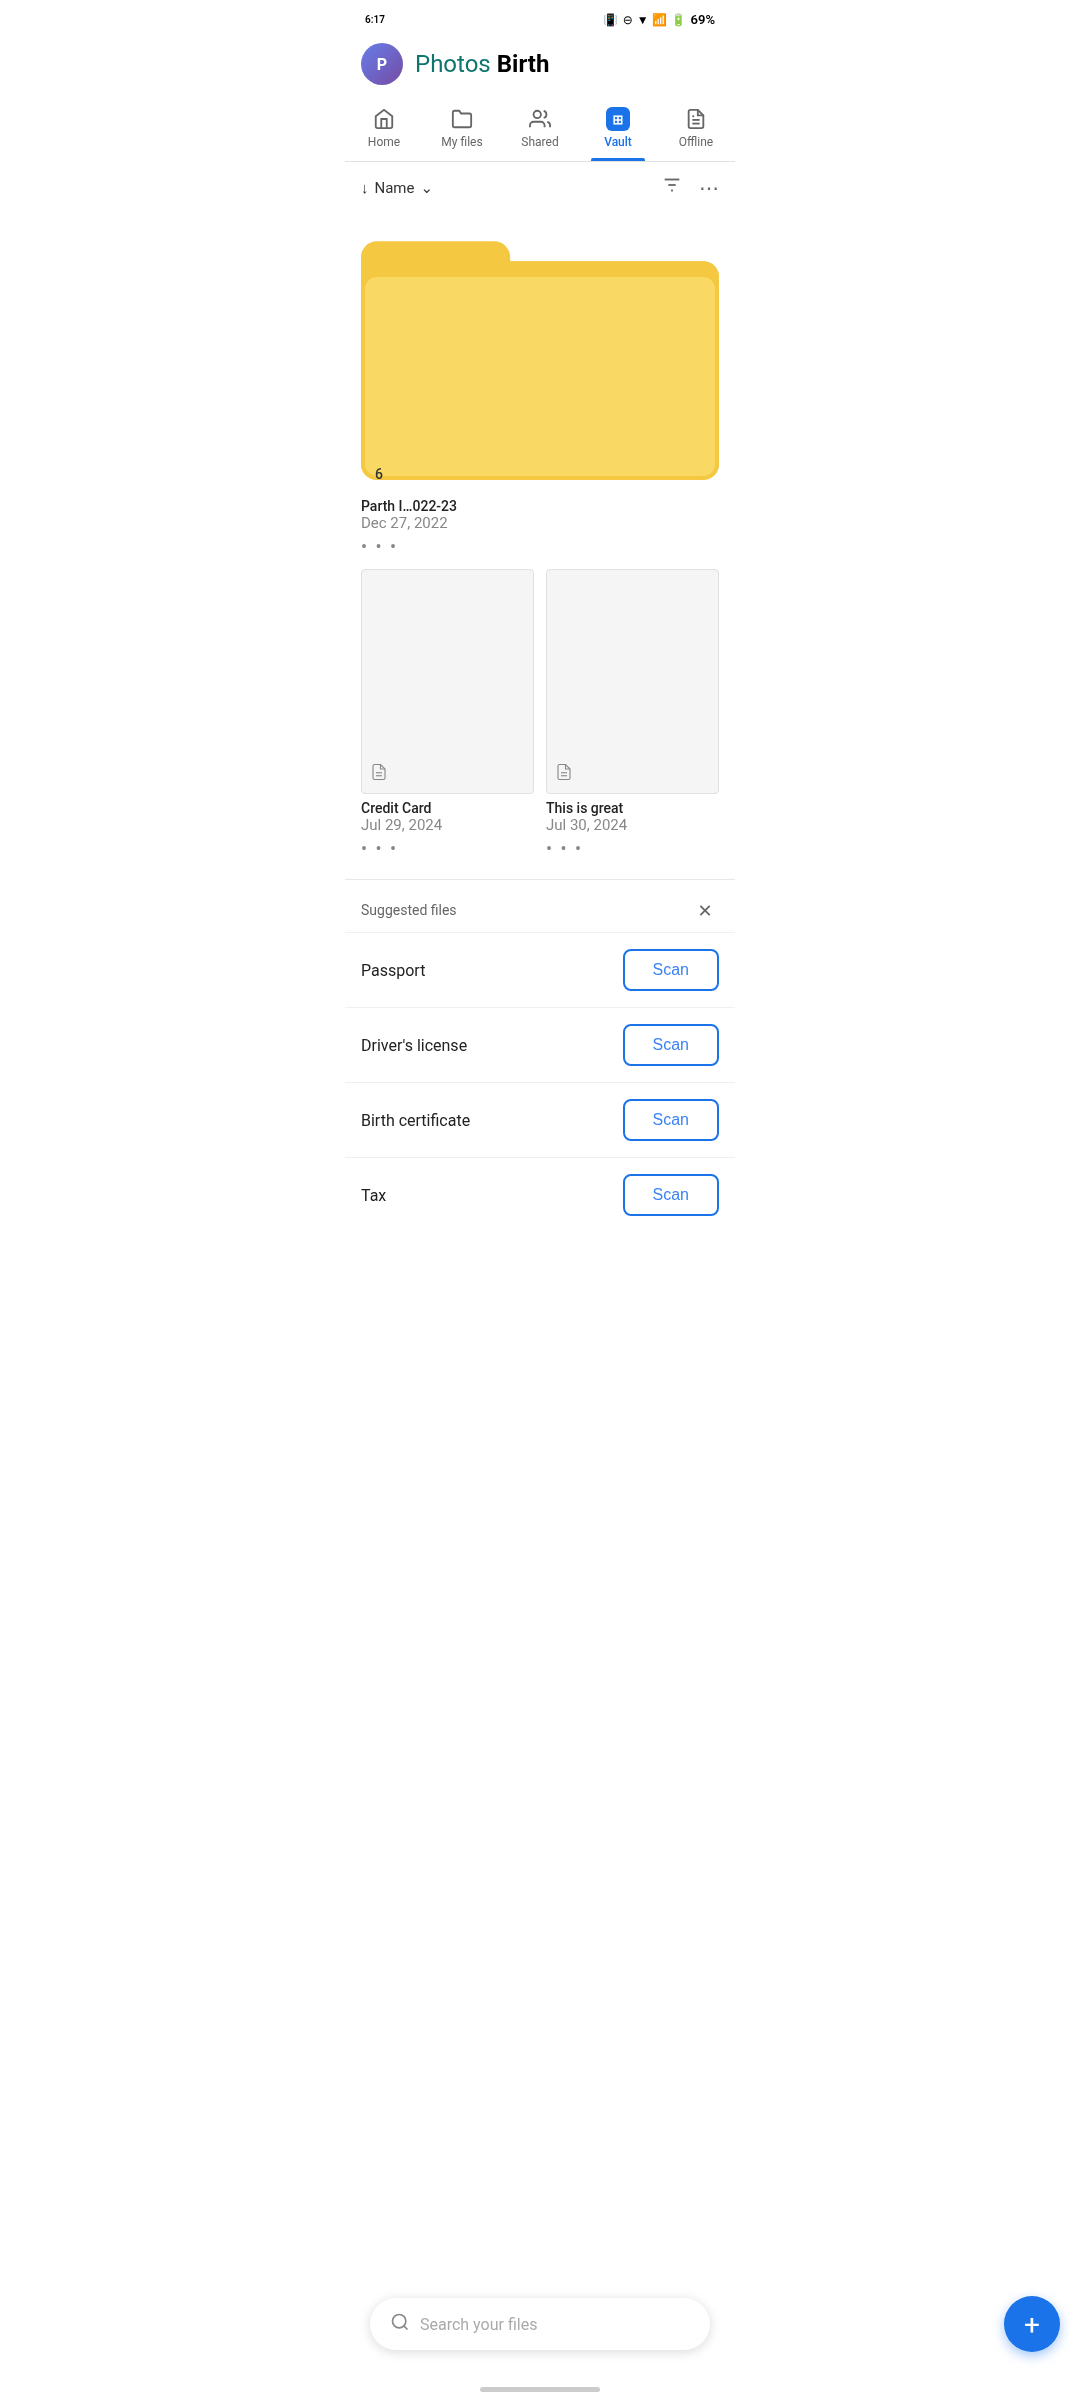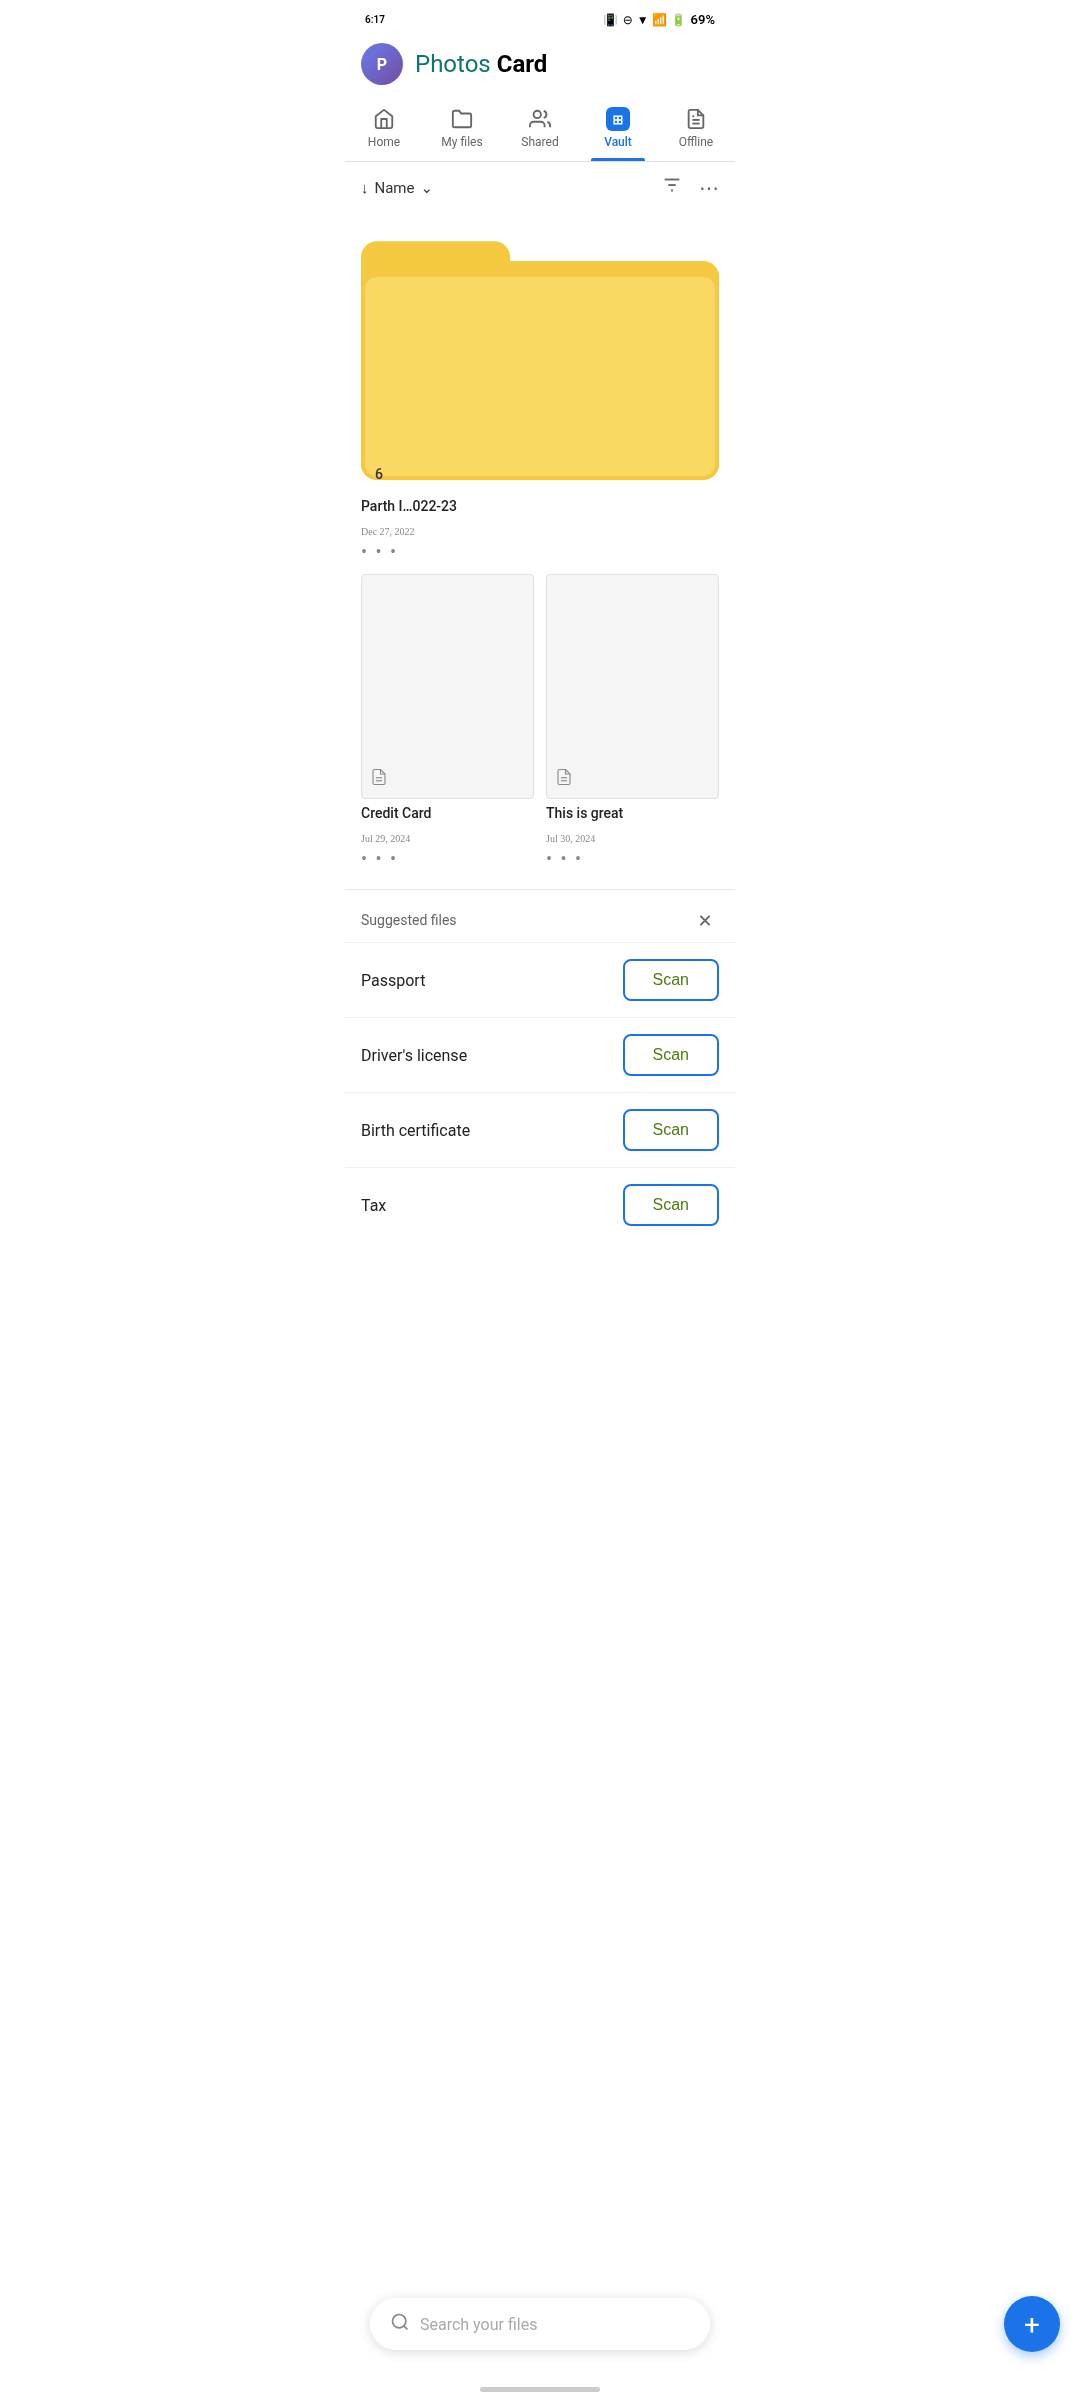--- a/index.html
+++ b/index.html
@@ -199,24 +199,23 @@
       font-weight: 500;
       color: #333;
     }
     .file-name {
       font-size: 14px;
       font-weight: 500;
       color: #222;
       margin-top: 6px;
     }
     .file-date {
-      font-size: 10px;
+      font-size: 15px;
       color: #888;
-      margin-top: 12px;
-      font-family: Liberation Serif, serif;
+      margin-top: 0;
     }
     .file-more {
       color: #888;
       font-size: 18px;
       margin-top: 4px;
       letter-spacing: 2px;
       cursor: pointer;
     }
 
     
@@ -275,21 +274,21 @@
       border-top: 1px solid #f0f0f0;
     }
     .suggested-item-name {
       font-size: 16px;
       color: #222;
       font-weight: 400;
     }
     .scan-btn {
       border: 2px solid #1a73e8;
       background: transparent;
-      color: #4d7c0f;
+      color: #3b82f6;
       border-radius: 8px;
       padding: 10px 28px;
       font-size: 16px;
       font-weight: 500;
       cursor: pointer;
     }
 
     .see-all {
       padding: 8px 16px 16px;
       color: #1a73e8;
@@ -369,21 +368,21 @@
     <span class="battery">69%</span>
   </div>
 </div>
 
 <div class="header">
   <div class="avatar">
     <div class="avatar-img">P</div>
   </div>
   <div class="header-title">
     <span class="header-photos">Photos</span>
-    <span class="header-files">Card</span>
+    <span class="header-files">Birth</span>
   </div>
 </div>
 
 <div class="nav-tabs">
   <div class="nav-tab">
     <div class="nav-icon">
       <svg width="22" height="22" viewBox="0 0 24 24" fill="none" stroke="#666" stroke-width="2">
         <path d="M3 9l9-7 9 7v11a2 2 0 0 1-2 2H5a2 2 0 0 1-2-2z"></path>
         <polyline points="9 22 9 12 15 12 15 22"></polyline>
       </svg>

